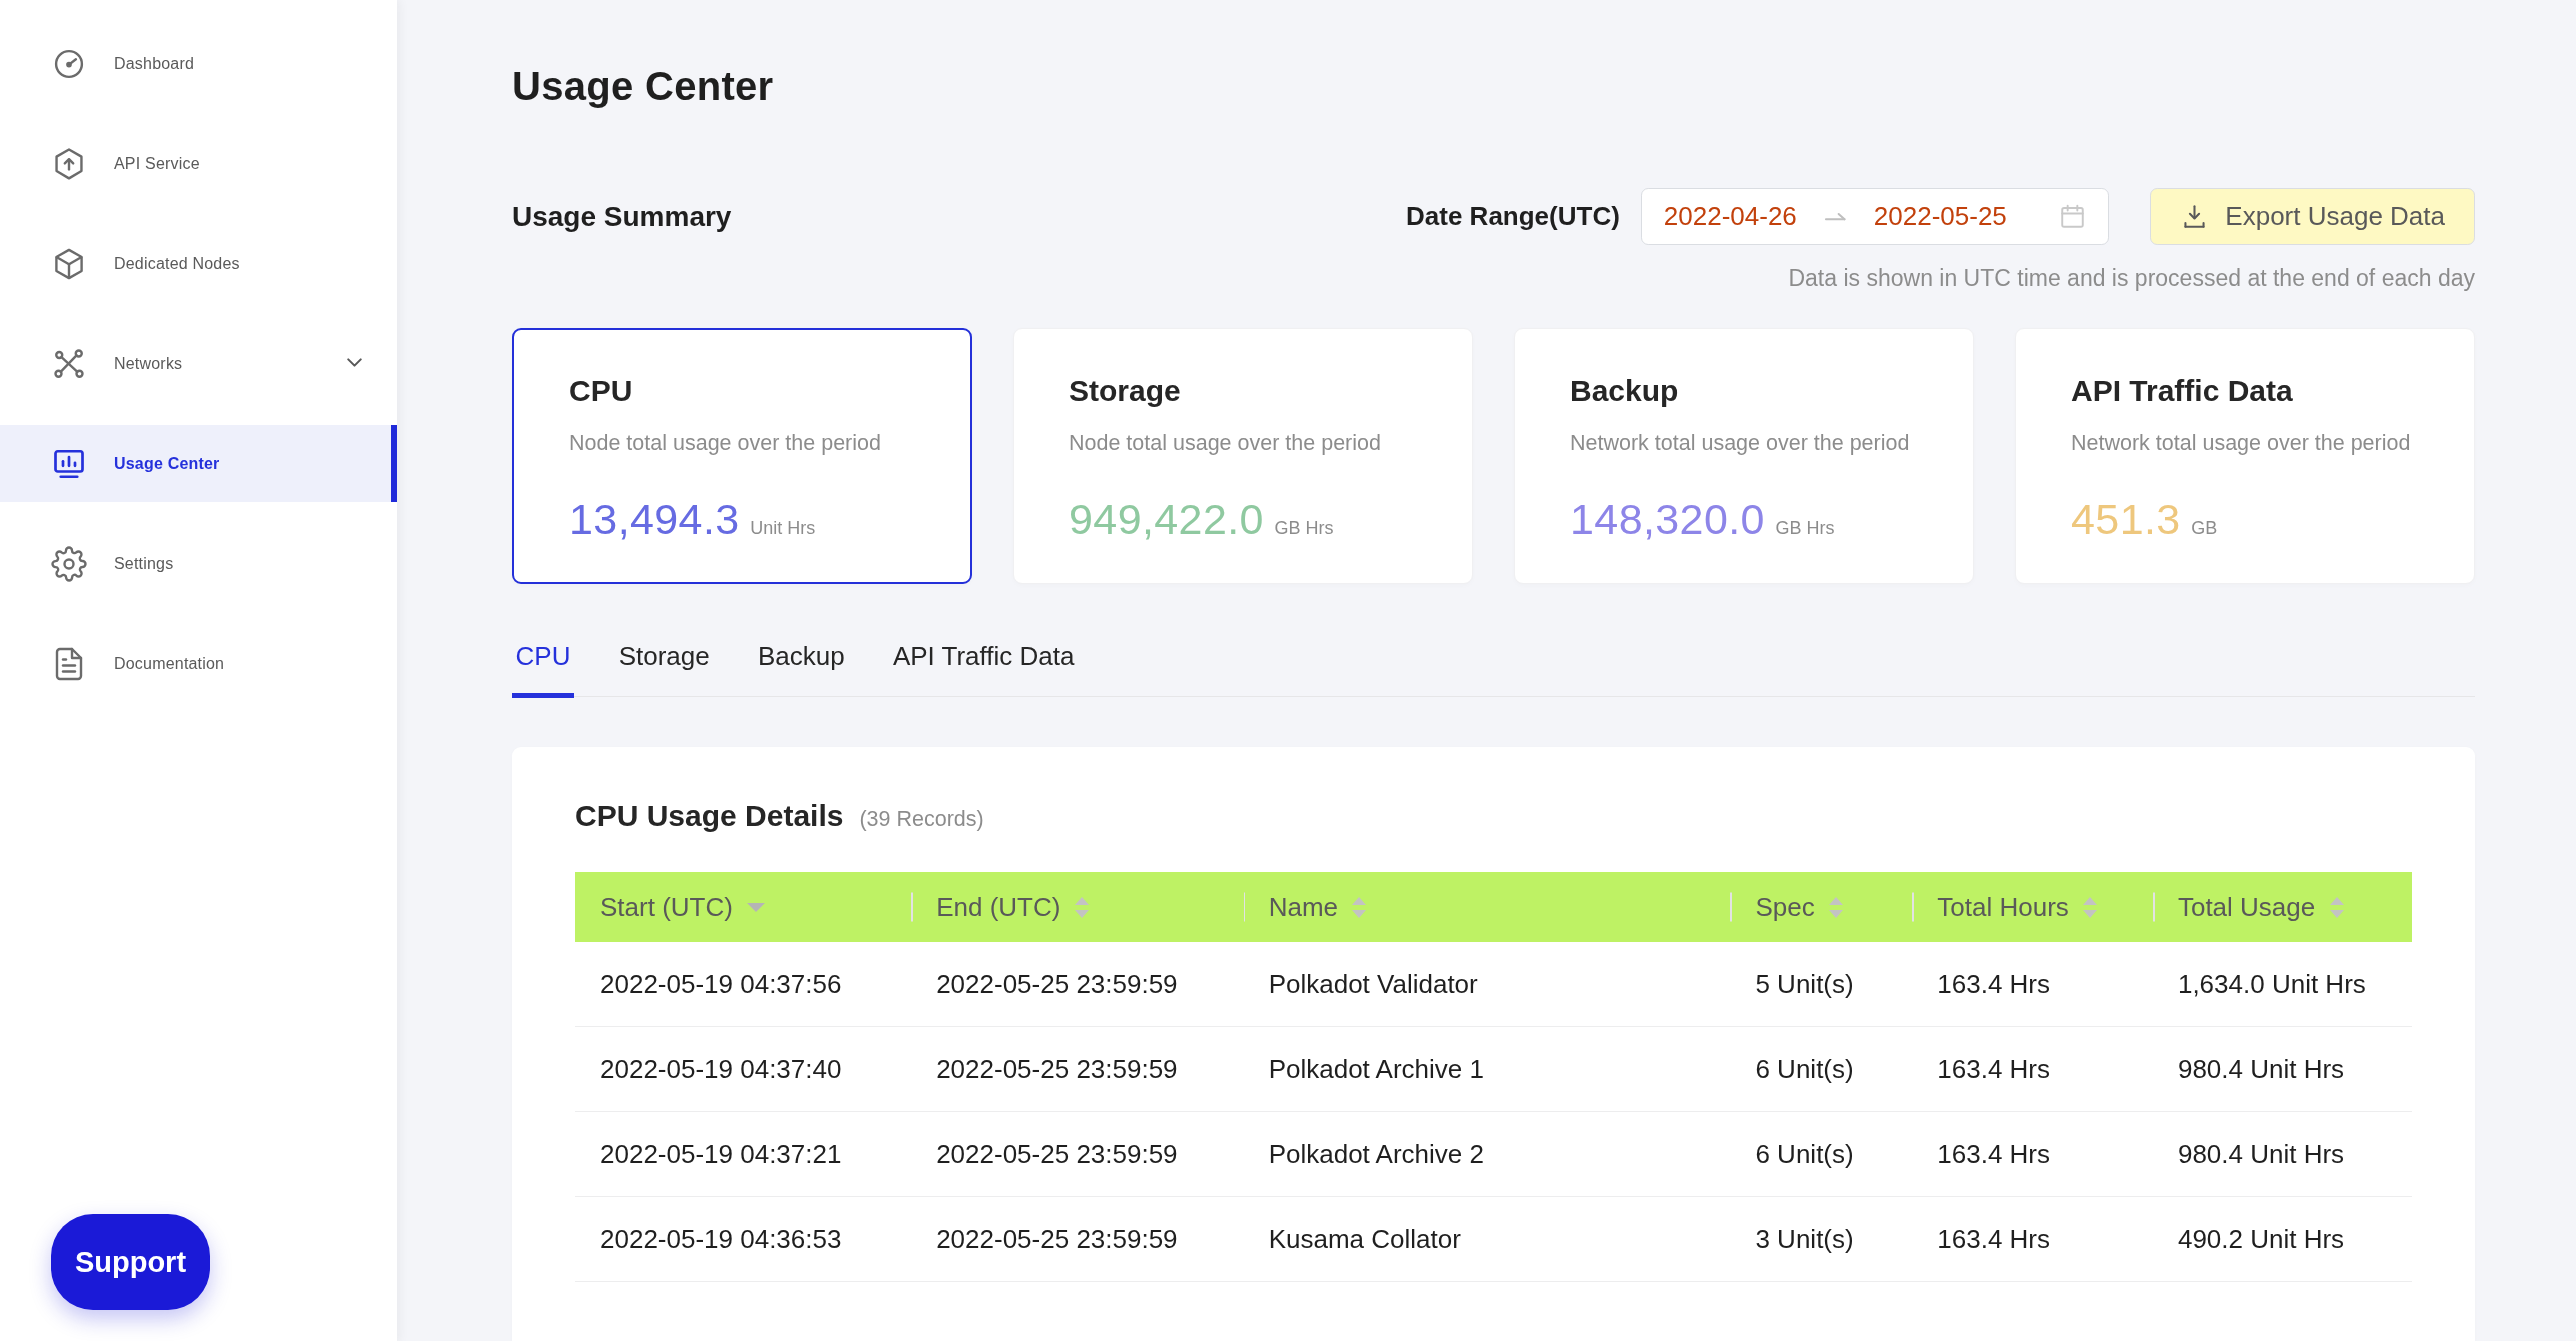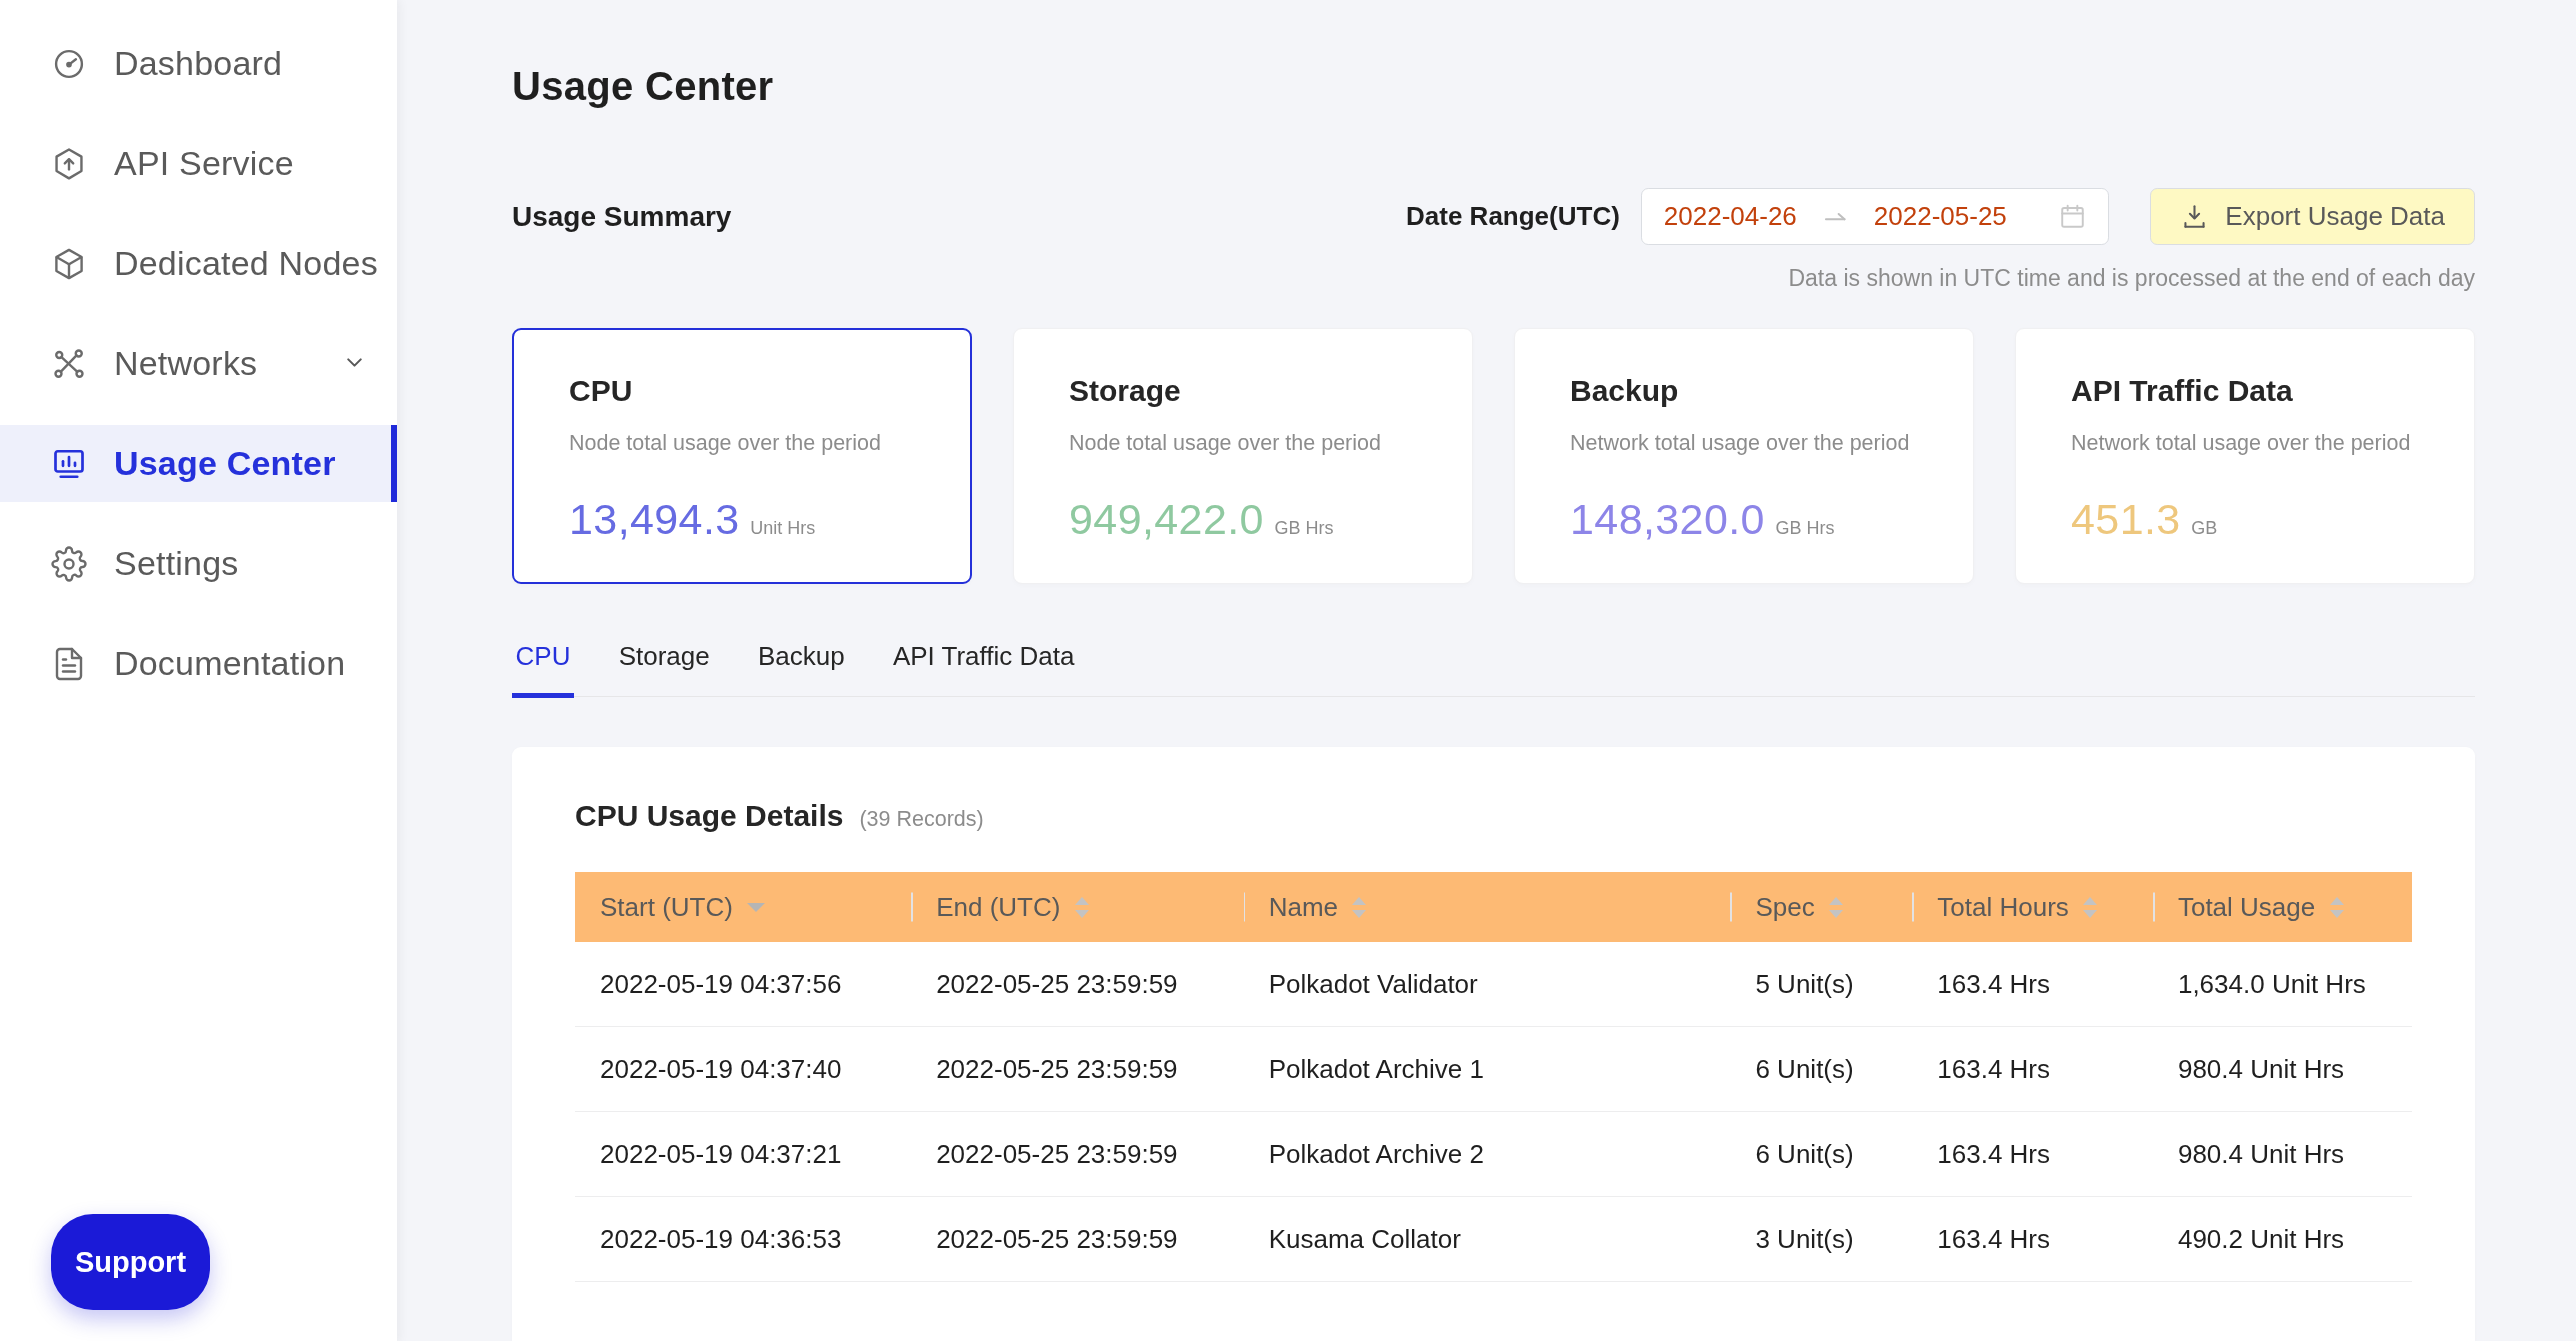--- a/index.html
+++ b/index.html
@@ -14,21 +14,21 @@
     position:absolute; left:0; top:0; width:397px; height:1342px;
     background:#ffffff; box-shadow:2.7px 0 10.7px rgba(29,35,41,.06); z-index:2;
   }
   .nav { padding-top:25px; }
   .nav-item {
     height:77px; margin-bottom:23px; display:flex; align-items:center;
     padding-left:51px; cursor:pointer; color:#5a5a5a; position:relative;
   }
   .nav-item .nav-icon { width:36px; height:36px; flex:0 0 36px; display:flex; align-items:center; }
   .nav-item .nav-icon svg { width:36px; height:36px; stroke:#6b6b6b; }
-  .nav-item .nav-label { margin-left:27px; font-size:34px; letter-spacing:0.2px; }
+  .nav-item .nav-label { margin-left:27px; font-size:16px; letter-spacing:0.2px; }
   .nav-item .nav-chevron { margin-left:auto; margin-right:30px; }
   .nav-item .nav-chevron svg { width:25px; height:25px; stroke:#595959; }
   .nav-item.active {
     background:#eef0fb; border-right:6.3px solid #1f2ad9; color:#2531db;
   }
   .nav-item.active .nav-icon svg { stroke:#2531db; }
   .nav-item.active .nav-label { font-weight:bold; }
 
   .support-btn {
     position:absolute; left:51px; bottom:32px; width:159px; height:96px;
@@ -81,21 +81,21 @@
   .tab.active { color:#2531db; border-bottom-color:#2531db; }
 
   
   .details-card { margin-top:50px; background:#fff; border-radius:9px; padding:52px 63px 0; height:644px; box-shadow:0 1.8px 5.4px rgba(0,0,0,.02); }
   .details-title-row { display:flex; align-items:baseline; }
   .details-title { font-size:30px; font-weight:600; color:#262626; }
   .details-records { font-size:21.5px; color:#8c8c8c; margin-left:16px; }
 
   .table { margin-top:39px; }
   .tr { display:flex; }
-  .thead { background:#fdba74; height:70px; align-items:center; }
+  .thead { background:#bef264; height:70px; align-items:center; }
   .th { display:flex; align-items:center; padding:0 25px; font-size:26px; color:#595959; position:relative; cursor:pointer; }
   .th:not(:first-child)::before {
     content:""; position:absolute; left:0; top:50%; transform:translateY(-50%);
     width:1.8px; height:29px; background:#e2e2e4;
   }
   .c0{width:18.3%;} .c1{width:18.1%;} .c2{width:26.5%;} .c3{width:9.9%;} .c4{width:13.1%;} .c5{width:14.1%;}
   .sorter { display:flex; flex-direction:column; margin-left:14.3px; gap:4.5px; }
   .caret-up { width:0; height:0; border-left:7.2px solid transparent; border-right:7.2px solid transparent; border-bottom:8px solid #c3c3c3; }
   .caret-down { width:0; height:0; border-left:7.2px solid transparent; border-right:7.2px solid transparent; border-top:8px solid #c3c3c3; }
   .caret-down.single { border-left-width:9px; border-right-width:9px; border-top-width:9.8px; margin-left:14.3px; border-top-color:#b5b5b5; }

